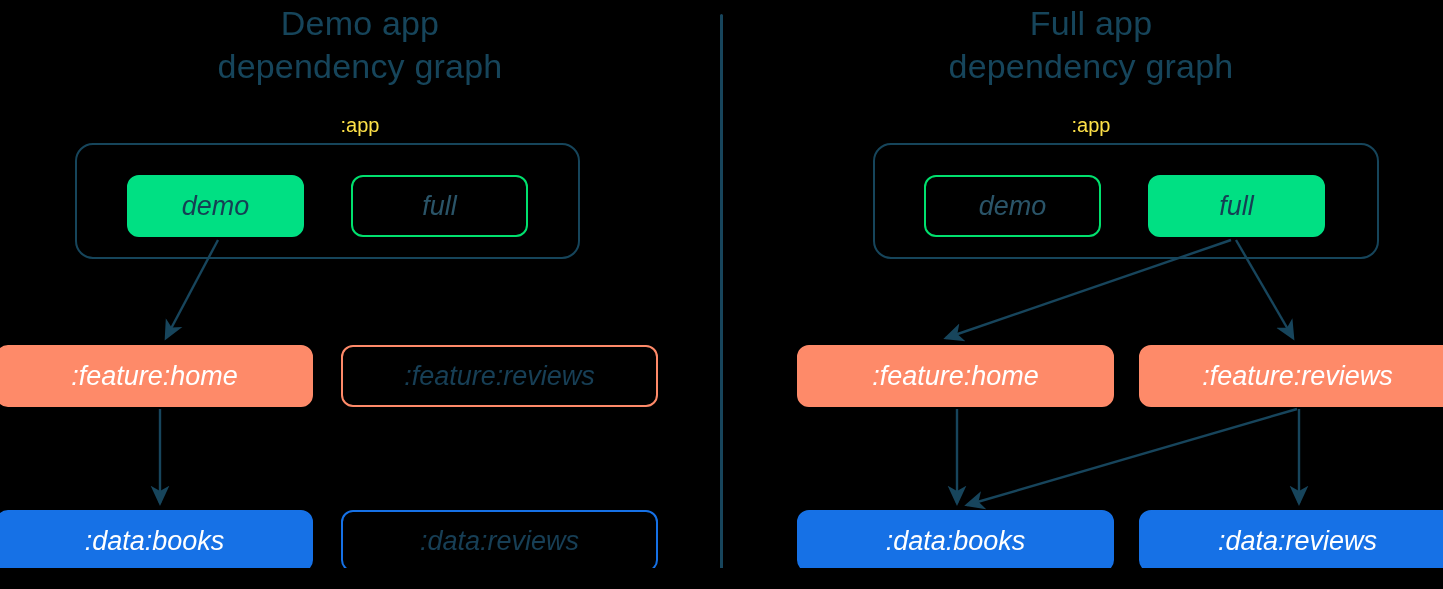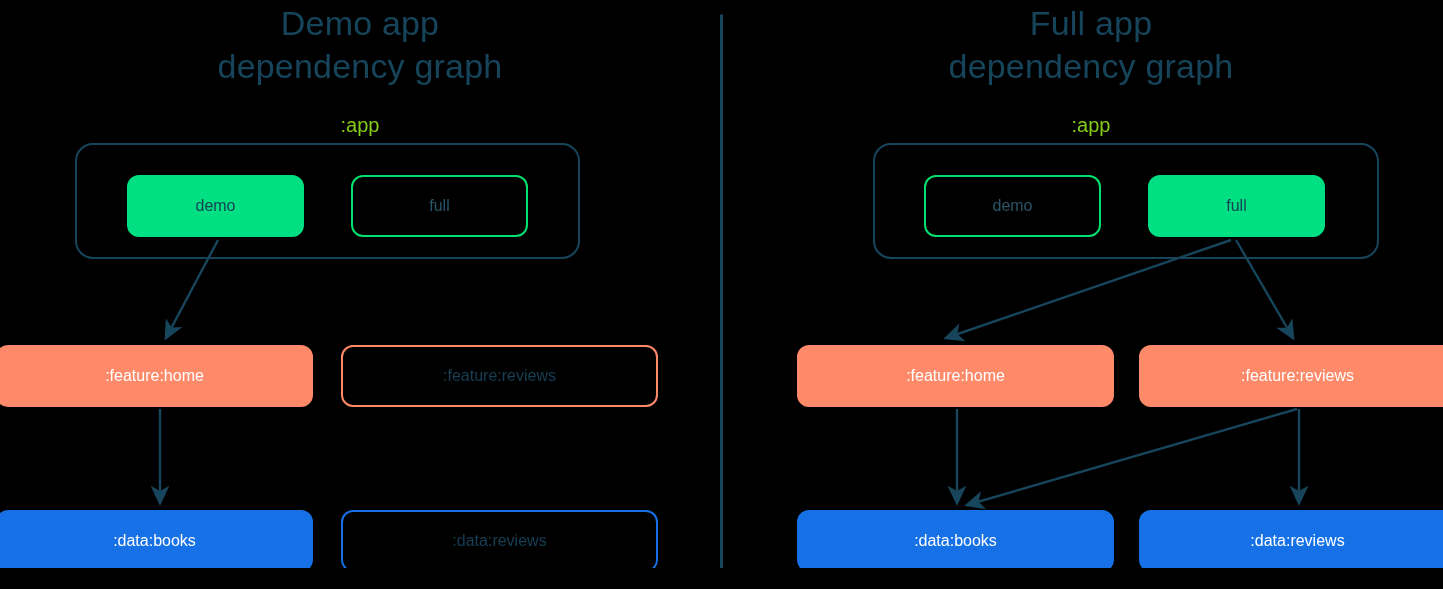--- a/index.html
+++ b/index.html
@@ -46,21 +46,21 @@
     letter-spacing: 0.2px;
     white-space: pre-line;
   }
 
   .group-label {
     position: absolute;
     left: 0;
     right: 0;
     top: 113px;
     text-align: center;
-    color: #84cc16;
+    color: #fde047;
     font-size: 20px;
     line-height: 24px;
     font-weight: 400;
   }
 
   .group-box {
     position: absolute;
     top: 143px;
     height: 116px;
     border: 2px solid #16455B;
@@ -70,24 +70,25 @@
   #panel-left .group-box  { left: 75px;  width: 505px; }
   #panel-right .group-box { left: 142px; width: 506px; }
 
   .node {
     position: absolute;
     box-sizing: border-box;
     border-radius: 12px;
     display: flex;
     align-items: center;
     justify-content: center;
-    font-size: 16px;
+    font-size: 27px;
     line-height: 1;
     font-weight: 400;
     white-space: nowrap;
+    font-style: italic;
   }
 
   
   .node.app.filled    { background: #00E083; border: 2px solid #00E083; color: #153F54; }
   .node.app.outlined  { background: transparent; border: 2px solid #00E06E; color: #2A5468; }
 
   .node.feature.filled   { background: #FE8A69; border: 2px solid #FE8A69; color: #FFFFFF; }
   .node.feature.outlined { background: transparent; border: 2px solid #FE8A69; color: #173F56; }
 
   .node.data.filled   { background: #1671E6; border: 2px solid #1671E6; color: #FFFFFF; }

